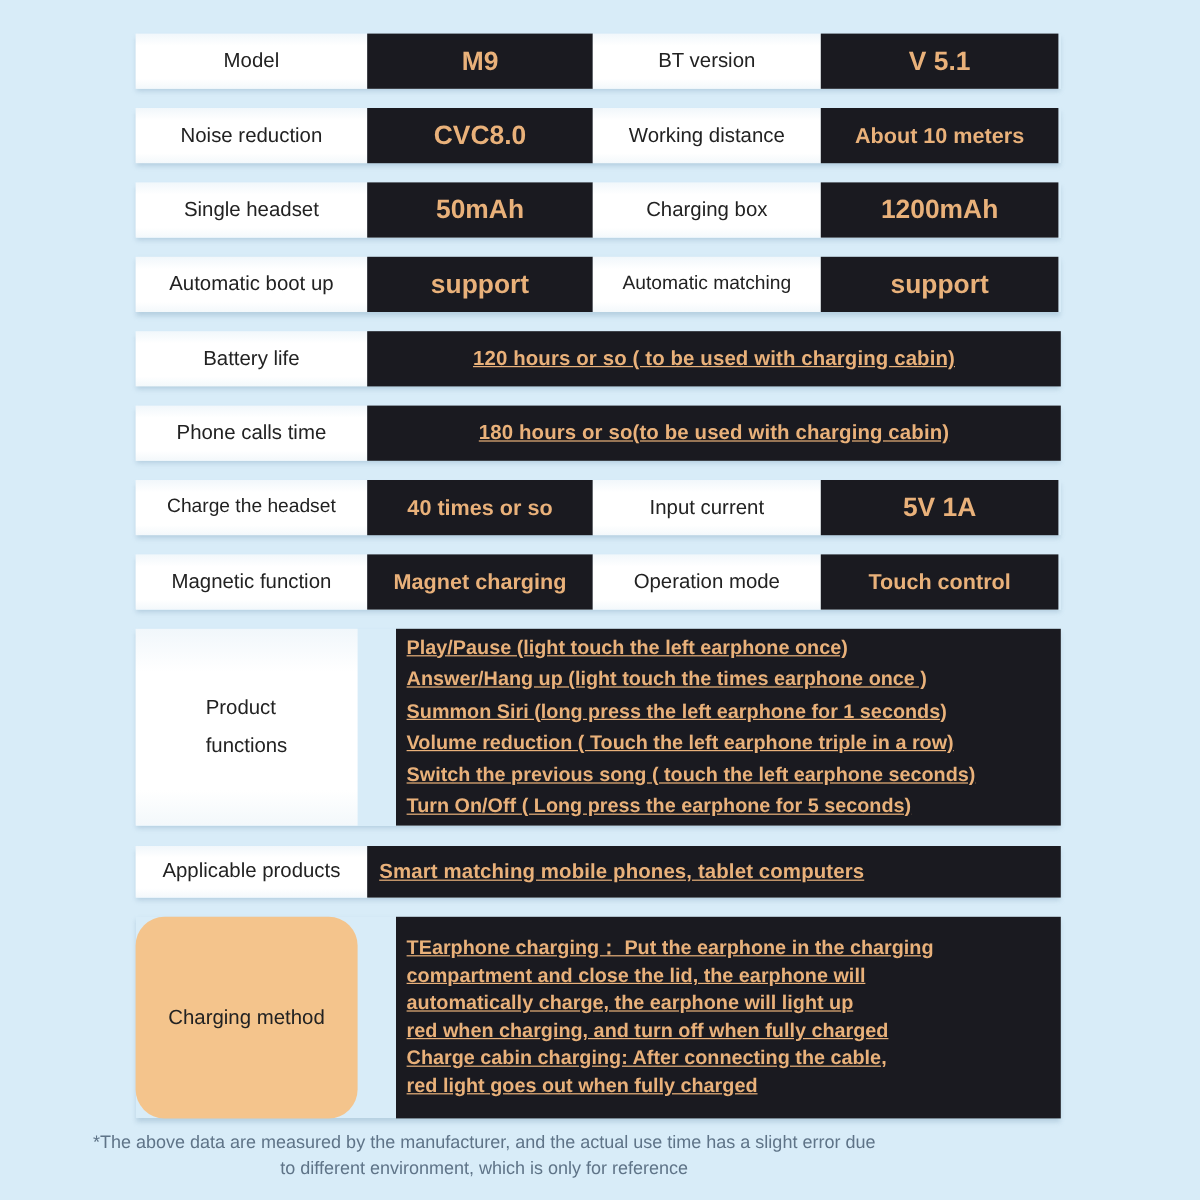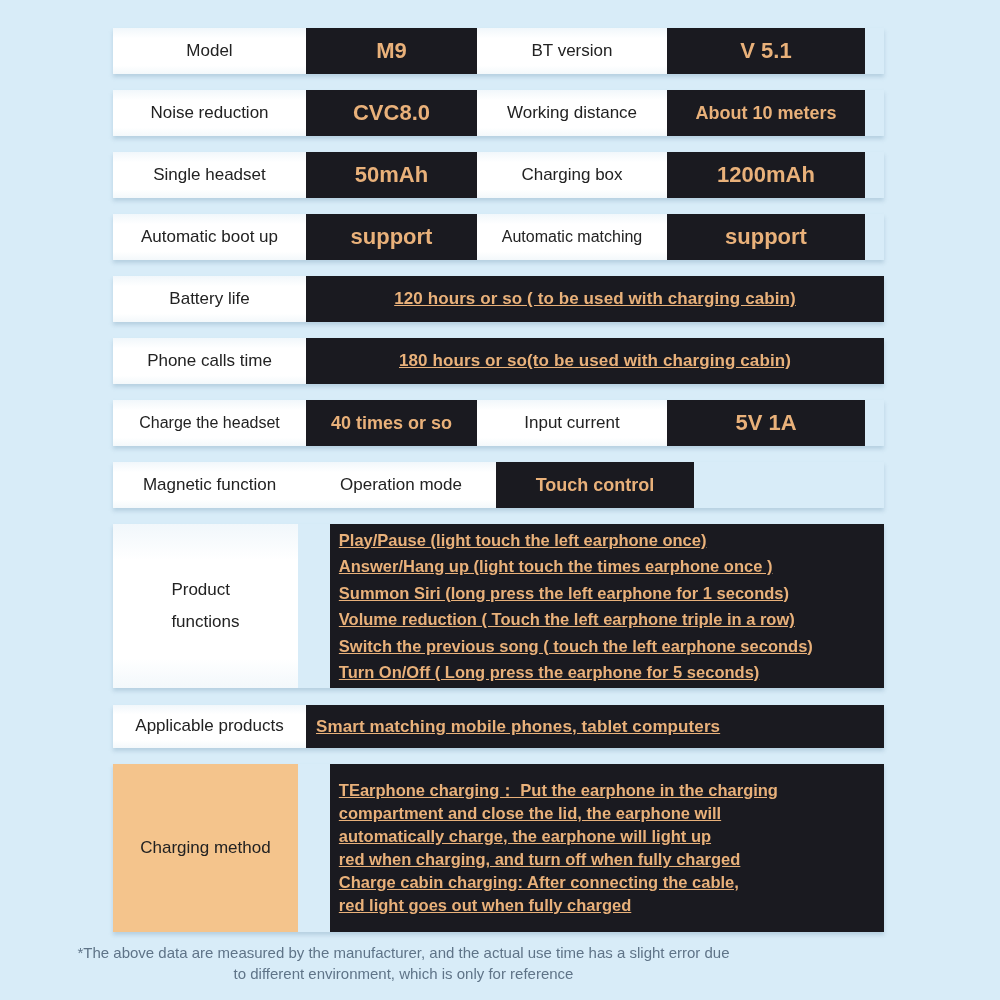--- a/index.html
+++ b/index.html
@@ -34,21 +34,21 @@
     font-size:17px;
     text-align:left;
     line-height:1.2;
   }
   .dark-cell{
     background:#1a1a20;
     color:#e9b17a;
     font-weight:bold;
   }
   .w-l1{ width:193px; }
-  .w-v1{ width:171px;text-align:center; }
+  .w-v1{ width:188px;text-align:center; }
   .w-l2{ width:190px; }
   .w-v2{ width:198px; }
   .w-wide{ width:578px;text-decoration:underline; }
 
   .v-lg{ font-size:22px; }
   .v-md{ font-size:18px; }
   .v-sm{ font-size:17px; letter-spacing:0.1px; }
 
   .label-sm{ font-size:16px; }
   .pre-line{ white-space:pre-line; line-height:1.9; }
@@ -64,20 +64,21 @@
     font-size:16.5px;
     line-height:26.5px;
     white-space:pre;
   }
   .lines-cell.dense .line{ line-height:23px; }
 
   .charging-label{
     background:#f4c48c;
     color:#222222;
     font-size:17px;
+    border-radius:24px;
   }
   .left-align{ justify-content:flex-start; padding-left:10px; }
 
   .footer-note{
     position:absolute;
     left:0; top:942px;
     width:807px;
     text-align:center;
     color:#5f7488;
     font-size:15px;
@@ -129,20 +130,21 @@
 
   <div class="row quad">
     <div class="cell label-cell w-l1 label-sm">Charge the headset</div>
     <div class="cell dark-cell w-v1 v-md">40 times or so</div>
     <div class="cell label-cell w-l2">Input current</div>
     <div class="cell dark-cell w-v2 v-lg">5V 1A</div>
   </div>
 
   <div class="row quad">
     <div class="cell label-cell w-l1">Magnetic function</div>
+    <div class="cell dark-cell w-v1 v-md">Magnet charging</div>
     <div class="cell label-cell w-l2">Operation mode</div>
     <div class="cell dark-cell w-v2 v-md">Touch control</div>
   </div>
 
   <div class="row tall-functions">
     <div class="cell label-cell w-l1 pre-line">Product
 functions</div>
     <div class="cell dark-cell w-wide lines-cell">
       <div class="line">Play/Pause (light touch the left earphone once)</div>
       <div class="line">Answer/Hang up (light touch the times earphone once )</div>

